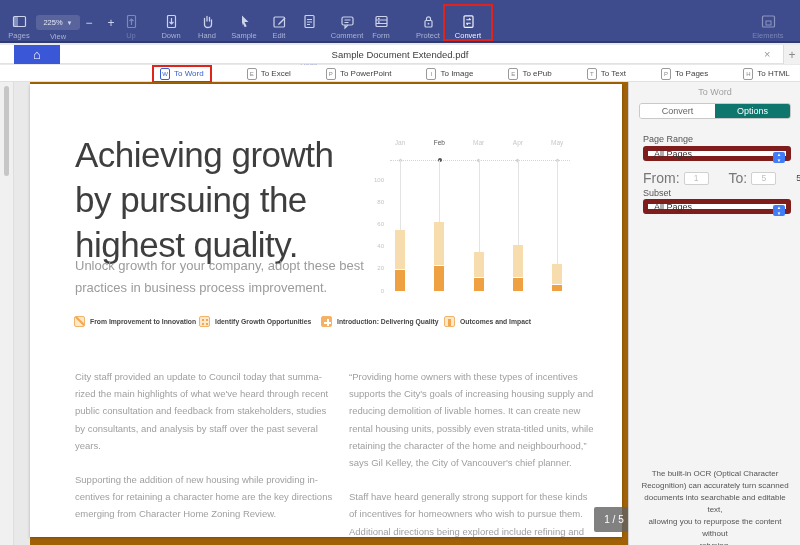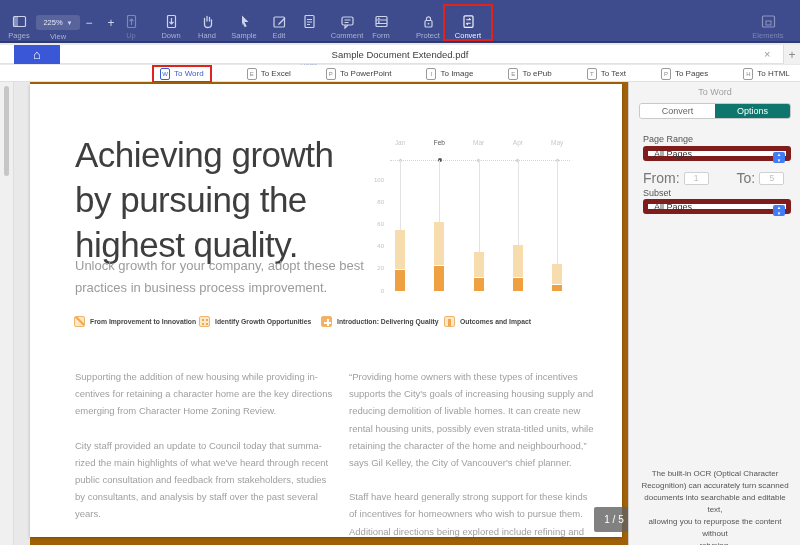--- a/index.html
+++ b/index.html
@@ -351,28 +351,28 @@
         <span class="feat-label">Introduction: Delivering Quality</span>
       </div>
       <div class="feature" style="left:414px;">
         <span class="feat-ico">
             <span class="fi-bar"></span>
           </span>
         <span class="feat-label">Outcomes and Impact</span>
       </div>
 
       <div class="col" style="left:45px;width:264px;">
-        <p>Supporting the addition of new housing while providing in-
-centives for retaining a character home are the key directions
-emerging from Character Home Zoning Review.</p>
         <p>City staff provided an update to Council today that summa-
 rized the main highlights of what we've heard through recent
 public consultation and feedback from stakeholders, studies
 by consultants, and analysis by staff over the past several
 years.</p>
+        <p>Supporting the addition of new housing while providing in-
+centives for retaining a character home are the key directions
+emerging from Character Home Zoning Review.</p>
         <div class="col-heading">Importance of character homes</div>
       </div>
       <div class="col" style="left:319px;width:270px;">
         <p>“Providing home owners with these types of incentives
 supports the City's goals of increasing housing supply and
 reducing demolition of livable homes.  It can create new
 rental housing units, possibly even strata-titled units, while
 retaining the character of the home and neighbourhood,”
 says Gil Kelley, the City of Vancouver's chief planner.</p>
         <p>Staff have heard generally strong support for these kinds
@@ -397,21 +397,21 @@
       <span>All Pages</span>
       <span class="rp-stepper">
           <span>▲</span>
           <span>▼</span>
         </span>
     </div>
 
     <div style="position:absolute;left:14px;top:88px;width:148px;display:flex;align-items:center;gap:4px;">
       <span class="rp-small-label">From:</span>
       <input class="rp-input" value="1" style="">
-      <span class="rp-small-label" style="margin-left:24px;">To:</span>
+      <span class="rp-small-label" style="margin-left:16px;">To:</span>
       <input class="rp-input" value="5" style="">
       <span class="rp-total" style="margin-left:16px;">5</span>
     </div>
 
     <div class="rp-label" style="top:106px;">Subset</div>
     <div class="rp-select" style="top:117px;">
       <span>All Pages</span>
       <span class="rp-stepper">
           <span>▲</span>
           <span>▼</span>

